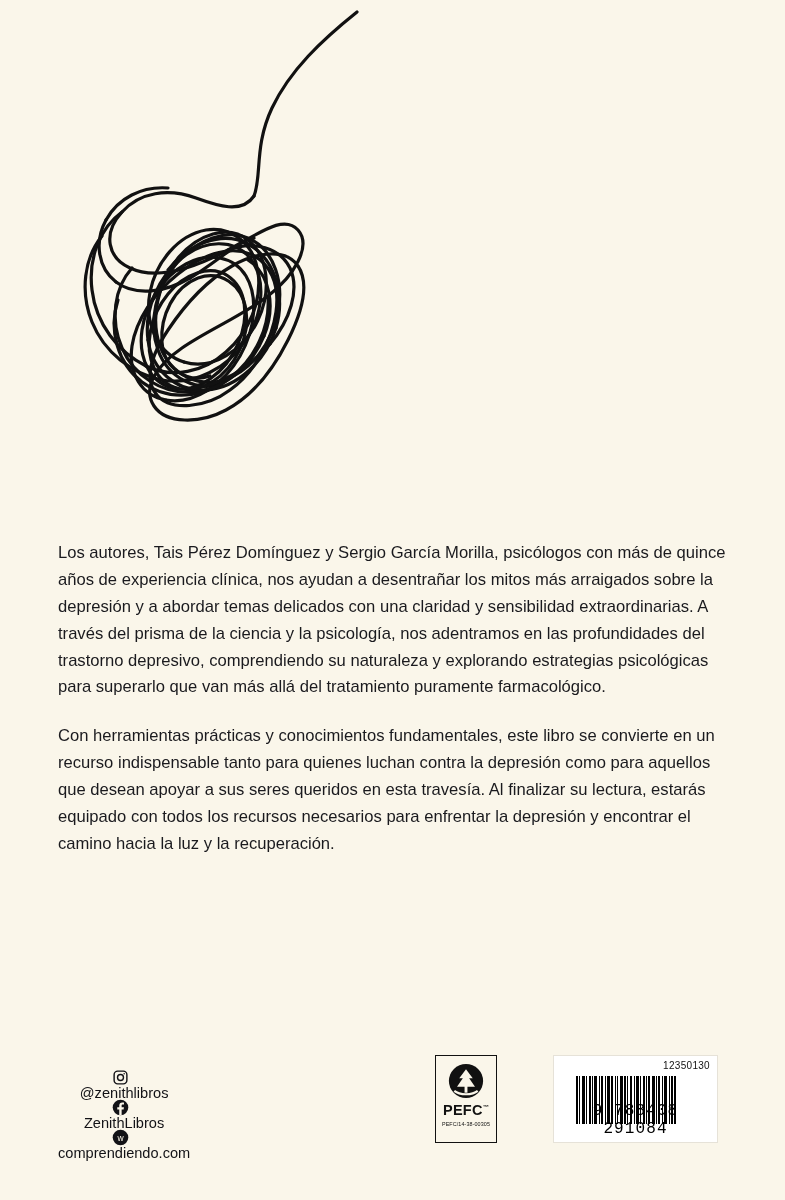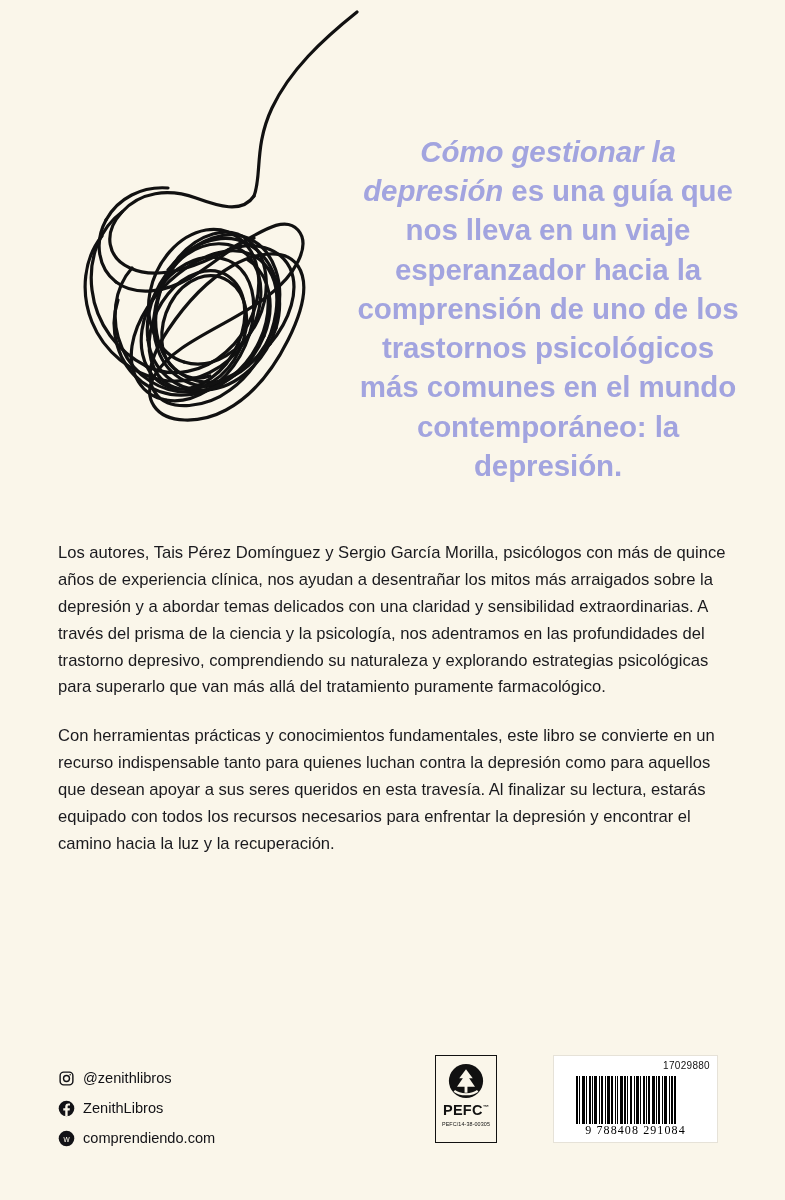--- a/index.html
+++ b/index.html
@@ -83,20 +83,21 @@
     top: 14px;
     font-size: 14.6px;
     line-height: 1;
     color: #121216;
   }
   .social-row {
     display: flex;
     align-items: center;
     margin-bottom: 11px;
     height: 19px;
+    flex-direction: column;
   }
   .social-row:last-child { margin-bottom: 0; }
   .social-ico {
     width: 17px;
     height: 17px;
     margin-right: 8px;
     display: inline-flex;
     align-items: center;
     justify-content: center;
     flex: 0 0 17px;
@@ -174,25 +175,25 @@
   .barcode-bars i {
     display: block;
     background: #000;
     height: 100%;
   }
   .barcode-num {
     position: absolute;
     left: 8px;
     right: 8px;
     bottom: 4px;
-    font-size: 12px;
+    font-size: 16px;
     letter-spacing: 1.1px;
     color: #000;
     text-align: center;
-    font-family: Liberation Serif, serif;
+    font-family: Liberation Mono, monospace;
   }
 </style>
 </head>
 <body>
 
 <div class="page">
 
   <svg class="scribble" viewBox="0 0 400 520" fill="none" xmlns="http://www.w3.org/2000/svg">
     <g stroke="#111111" stroke-width="3.2" fill="none" stroke-linecap="round" stroke-linejoin="round">
       <path d="M335 12 C 300 40, 268 70, 250 108 C 232 146, 240 176, 232 196"></path>
@@ -219,23 +220,20 @@
       <path d="M248 344 C 228 368, 198 386, 170 388"></path>
       <path d="M96 300 C 86 330, 96 364, 120 382 C 146 402, 182 398, 208 378"></path>
       <path d="M208 378 C 234 358, 248 326, 246 298"></path>
       <path d="M146 188 C 120 186, 96 198, 84 220"></path>
       <path d="M84 220 C 72 242, 76 268, 94 282"></path>
       <path d="M94 282 C 114 297, 144 292, 168 278"></path>
       <path d="M168 278 C 194 263, 214 242, 232 238"></path>
     </g>
   </svg>
 
-  <div class="headline">
-    <span class="em">Cómo gestionar la depresión</span><span> es una guía que nos lleva en un viaje esperanzador hacia la comprensión de uno de los trastornos psicológicos más comunes en el mundo contemporáneo: la depresión.</span>
-  </div>
 
   <div class="body-copy">
     <p>Los autores, Tais Pérez Domínguez y Sergio García Morilla, psicólogos con más de quince años de experiencia clínica, nos ayudan a desentrañar los mitos más arraigados sobre la depresión y a abordar temas delicados con una claridad y sensibilidad extraordinarias. A través del prisma de la ciencia y la psicología, nos adentramos en las profundidades del trastorno depresivo, comprendiendo su naturaleza y explorando estrategias psicológicas para superarlo que van más allá del tratamiento puramente farmacológico.</p>
     <p>Con herramientas prácticas y conocimientos fundamentales, este libro se convierte en un recurso indispensable tanto para quienes luchan contra la depresión como para aquellos que desean apoyar a sus seres queridos en esta travesía. Al finalizar su lectura, estarás equipado con todos los recursos necesarios para enfrentar la depresión y encontrar el camino hacia la luz y la recuperación.</p>
   </div>
 
   <div class="footer">
 
     <div class="socials">
 
@@ -277,21 +275,21 @@
         <circle cx="20" cy="20" r="19" fill="#111"></circle>
         <path d="M20 7 L27.5 17 L23.5 17 L30 26.5 L10 26.5 L16.5 17 L12.5 17 Z" fill="#faf6ea"></path>
         <rect x="18.4" y="25" width="3.2" height="8" fill="#faf6ea"></rect>
         <path d="M7 31 C 13 36, 27 36, 33 31" stroke="#faf6ea" stroke-width="2.4" fill="none"></path>
       </svg>
       <div class="pefc-word"><span>PEFC</span><span class="tm">™</span></div>
       <div class="pefc-code">PEFC/14-38-00305</div>
     </div>
 
     <div class="barcode-box">
-      <div class="barcode-top">17029880</div>
+      <div class="barcode-top">12350130</div>
       <div class="barcode-bars">
         <i style="width:2px"></i>
           <i style="width:1px;background:transparent"></i>
         <i style="width:1px"></i>
           <i style="width:2px;background:transparent"></i>
         <i style="width:3px"></i>
           <i style="width:1px;background:transparent"></i>
         <i style="width:1px"></i>
           <i style="width:2px;background:transparent"></i>
         <i style="width:2px"></i>

